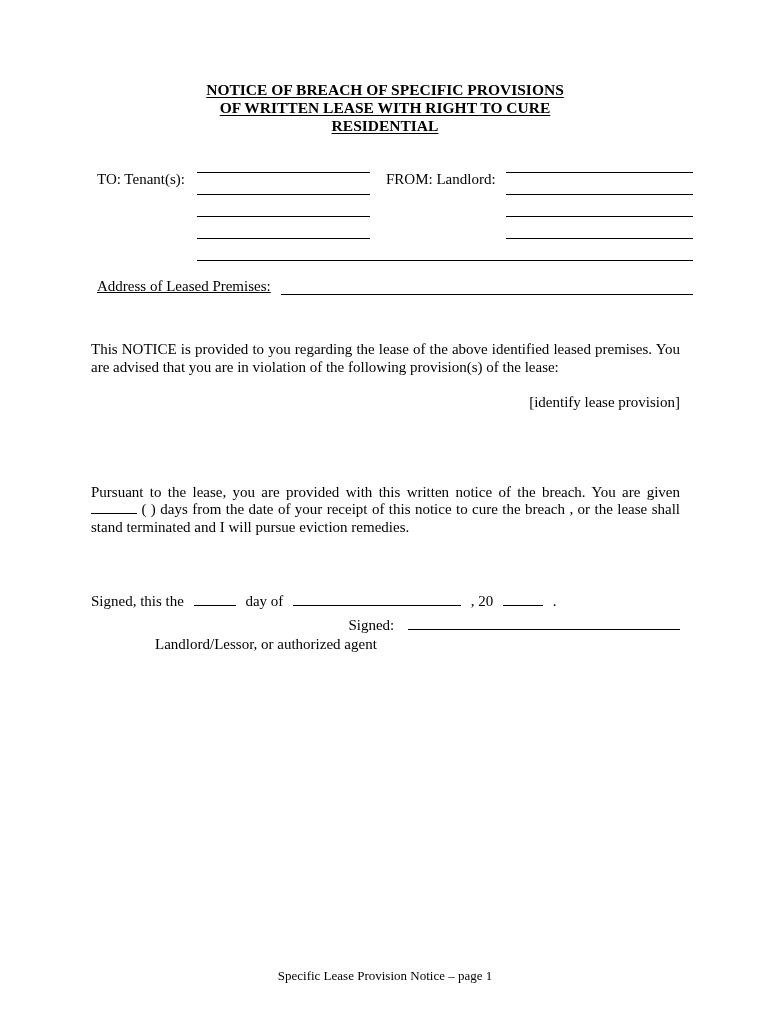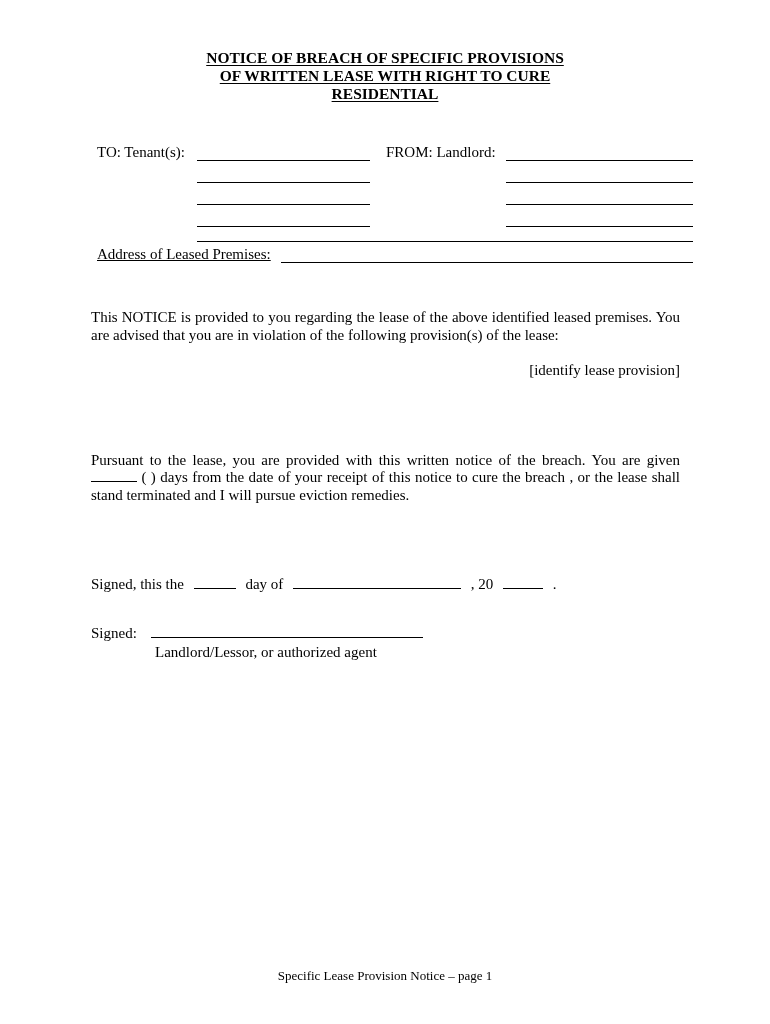--- a/index.html
+++ b/index.html
@@ -9,26 +9,26 @@
     width:770px; height:1024px;
     margin:0 auto;
     background:#ffffff;
     color:#000000;
     font-family:"Liberation Serif","DejaVu Serif",serif;
     font-size:15px;
     overflow:hidden;
   }
 
   
-  .title { padding-top:49px; text-align:center; font-weight:700; font-size:15.5px; line-height:18px; }
+  .title { padding-top:81px; text-align:center; font-weight:700; font-size:15.5px; line-height:18px; }
   .title-line { text-decoration:underline; text-underline-offset:2px; }
 
   
   .parties { margin:36px 77px 0 97px; }
-  .p-row { display:flex; align-items:flex-end; height:22px; }
+  .p-row { display:flex; height:22px; }
   .p-row.long { height:15px; }
   .col-to-label { width:100px; flex:0 0 auto; }
   .col-from-label { width:120px; margin-left:16px; flex:0 0 auto; }
   .blank { display:inline-block; height:2px; border-bottom:1px solid #000; }
   .line-left  { width:173px; }
   .line-right { width:187px; }
   .line-full  { width:496px; }
 
   .address-row { display:flex; align-items:flex-end; margin:3px 77px 0 97px; height:18px;text-decoration:underline; }
   .address-row .label { flex:0 0 auto; }
@@ -41,27 +41,27 @@
   .p-notice { margin-top:46px; }
   .p-identify { margin-top:18px; }
   .p-reason { margin-top:35px; }
   .p-cure { margin-top:72px; }
 
   
   .blank-inline { display:inline-block; height:11px; border-bottom:1px solid #000; vertical-align:baseline; }
   .days-line { width:46px; }
 
   
-  .sig-row { margin-top:70px; line-height:20px; }
+  .sig-row { margin-top:55px; line-height:20px; }
   .sig-row .blank-inline { margin:0 6px; }
   .w42 { width:42px; }
   .w168 { width:168px; }
   .w40 { width:40px; }
 
-  .signed-row { margin-top:29px; line-height:20px; }
+  .signed-row { margin-top:4px; line-height:20px;text-align:right; }
   .signed-line { width:272px; margin-left:10px; }
   .agent { margin-top:0; padding-left:64px; line-height:18px; }
 
   
   .footer { position:absolute; left:0; right:0; top:968px; text-align:center; font-size:13px; }
 </style>
 </head>
 <body>
 
 <div class="page">

